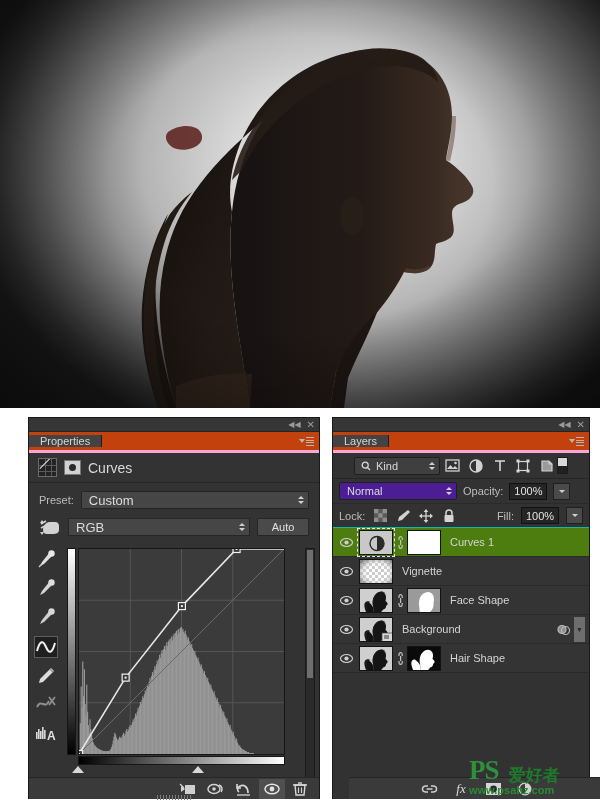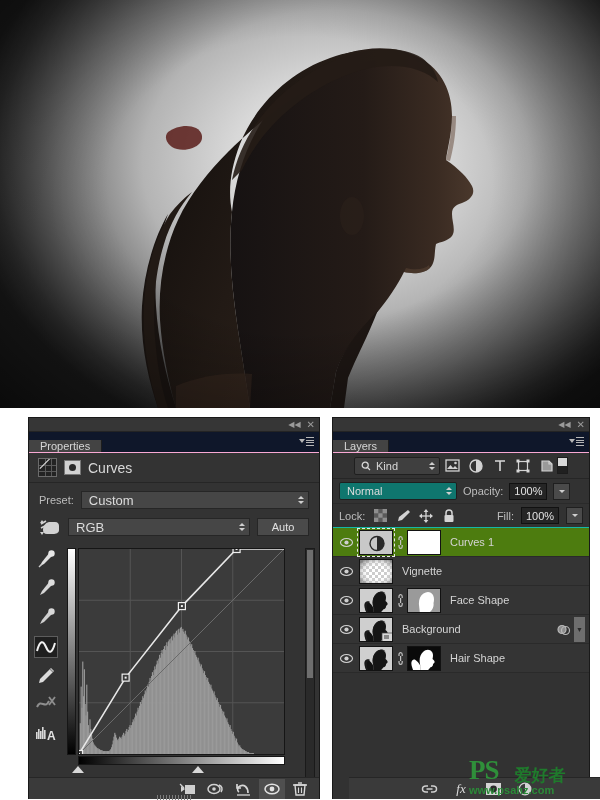--- a/index.html
+++ b/index.html
@@ -41,23 +41,23 @@
     position:relative;
   }
   .topbar-btns {
     position:absolute; right:4px; top:1px;
     display:flex; gap:6px; align-items:center;
   }
   .tb-icon { font-size:8px; color:#9a9a9a; line-height:11px; cursor:pointer; }
   .tb-icon.close { font-size:10px; }
 
   .tabrow {
-    height:21px; background:#0f172a; position:relative;
-    border-bottom:1px solid #f9a8d4;
-    display:flex; align-items:flex-end;
+    height:21px; background:#c2410c; position:relative;
+    border-bottom:3px solid #f9a8d4;
+    display:flex; align-items:center;
   }
   .tab {
     background:#434343; color:#d6d6d6;
     padding:0 11px; display:flex; align-items:center;
     font-size:11px; border-right:1px solid #1d1d1d;
   }
   .tabrow-rest { flex:1; background:#2b2b2b; }
   .hamburger {
     position:absolute; right:5px; top:5px;
     display:flex; align-items:center; gap:1px; cursor:pointer;
@@ -176,21 +176,21 @@
   }
   .filt-ic { width:22px; height:18px; display:flex; align-items:center; justify-content:center; margin-left:2px; }
   .toggle-sw { width:11px;height:17px; margin-left:auto;
     background:linear-gradient(to bottom,#d8d8d8 0 52%,#202020 52% 100%); border:1px solid #1c1c1c; }
 
   .blend-row {
     height:25px; display:flex; align-items:center; padding:0 6px; gap:6px;
     border-bottom:1px solid #2a2a2a;
   }
   .blend-combo {
-    width:118px;height:18px;background:#0f766e;border:1px solid #1f1f1f;border-radius:2px;
+    width:118px;height:18px;background:#4c1d95;border:1px solid #1f1f1f;border-radius:2px;
     display:flex;align-items:center;padding:0 4px 0 7px;color:#dcdcdc;font-size:11px;
   }
   .numfield {
     height:17px;min-width:38px;background:#252525;border:1px solid #111;
     display:flex;align-items:center;justify-content:center;color:#e2e2e2;font-size:11px;
   }
   .numdrop { width:17px;height:17px;background:#4a4a4a;border:1px solid #1f1f1f;
     display:flex;align-items:center;justify-content:center; }
 
   .lock-row {
@@ -1040,20 +1040,20 @@
       </span>
       <span class="lfbtn">
         <svg class="svgi" width="15" height="14" viewBox="0 0 15 14">
           <circle cx="7" cy="7" r="5.8" stroke="#d2d2d2" stroke-width="1.3" fill="none"></circle>
           <path d="M7 1.2 A5.8 5.8 0 0 1 7 12.8 Z" fill="#d2d2d2"></path>
         </svg>
       </span>
     </div>
 
     <div class="watermark">
-      <div style="display:flex;align-items:flex-end;gap:16px;line-height:1">
+      <div style="display:flex;align-items:flex-end;gap:10px;line-height:1">
         <span class="wm-ps">PS</span>
         <span class="wm-cn">爱好者</span>
       </div>
       <div class="wm-url">www.psahz.com</div>
     </div>
   </div>
 </div>
 
 </body></html>

